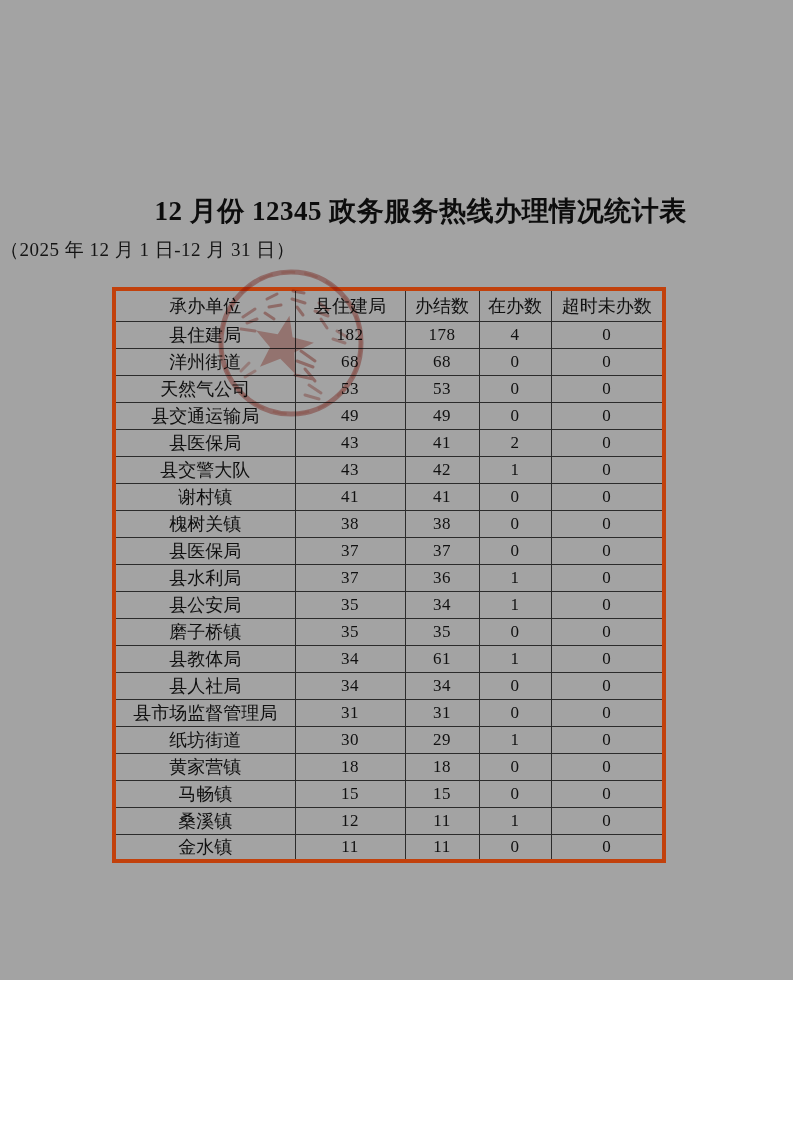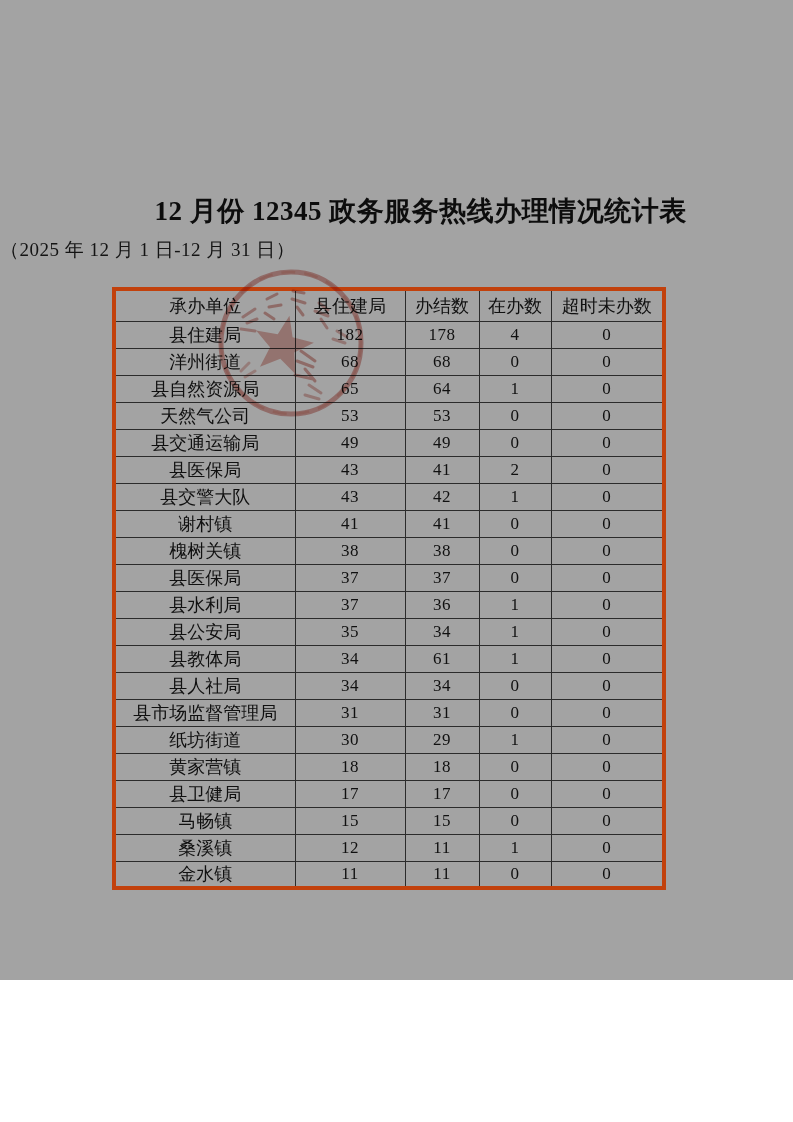--- a/index.html
+++ b/index.html
@@ -107,27 +107,20 @@
           <td class="num">0</td>
         </tr>
         <tr>
           <td>洋州街道</td>
           <td class="num">68</td>
           <td class="num">68</td>
           <td class="num">0</td>
           <td class="num">0</td>
         </tr>
         <tr>
-          <td>县自然资源局</td>
-          <td class="num">65</td>
-          <td class="num">64</td>
-          <td class="num">1</td>
-          <td class="num">0</td>
-        </tr>
-        <tr>
           <td>天然气公司</td>
           <td class="num">53</td>
           <td class="num">53</td>
           <td class="num">0</td>
           <td class="num">0</td>
         </tr>
         <tr>
           <td>县交通运输局</td>
           <td class="num">49</td>
           <td class="num">49</td>
@@ -177,20 +170,27 @@
           <td class="num">0</td>
         </tr>
         <tr>
           <td>县公安局</td>
           <td class="num">35</td>
           <td class="num">34</td>
           <td class="num">1</td>
           <td class="num">0</td>
         </tr>
         <tr>
+          <td>磨子桥镇</td>
+          <td class="num">35</td>
+          <td class="num">35</td>
+          <td class="num">0</td>
+          <td class="num">0</td>
+        </tr>
+        <tr>
           <td>县教体局</td>
           <td class="num">34</td>
           <td class="num">61</td>
           <td class="num">1</td>
           <td class="num">0</td>
         </tr>
         <tr>
           <td>县人社局</td>
           <td class="num">34</td>
           <td class="num">34</td>
@@ -208,27 +208,20 @@
           <td>纸坊街道</td>
           <td class="num">30</td>
           <td class="num">29</td>
           <td class="num">1</td>
           <td class="num">0</td>
         </tr>
         <tr>
           <td>黄家营镇</td>
           <td class="num">18</td>
           <td class="num">18</td>
-          <td class="num">0</td>
-          <td class="num">0</td>
-        </tr>
-        <tr>
-          <td>县卫健局</td>
-          <td class="num">17</td>
-          <td class="num">17</td>
           <td class="num">0</td>
           <td class="num">0</td>
         </tr>
         <tr>
           <td>马畅镇</td>
           <td class="num">15</td>
           <td class="num">15</td>
           <td class="num">0</td>
           <td class="num">0</td>
         </tr>

